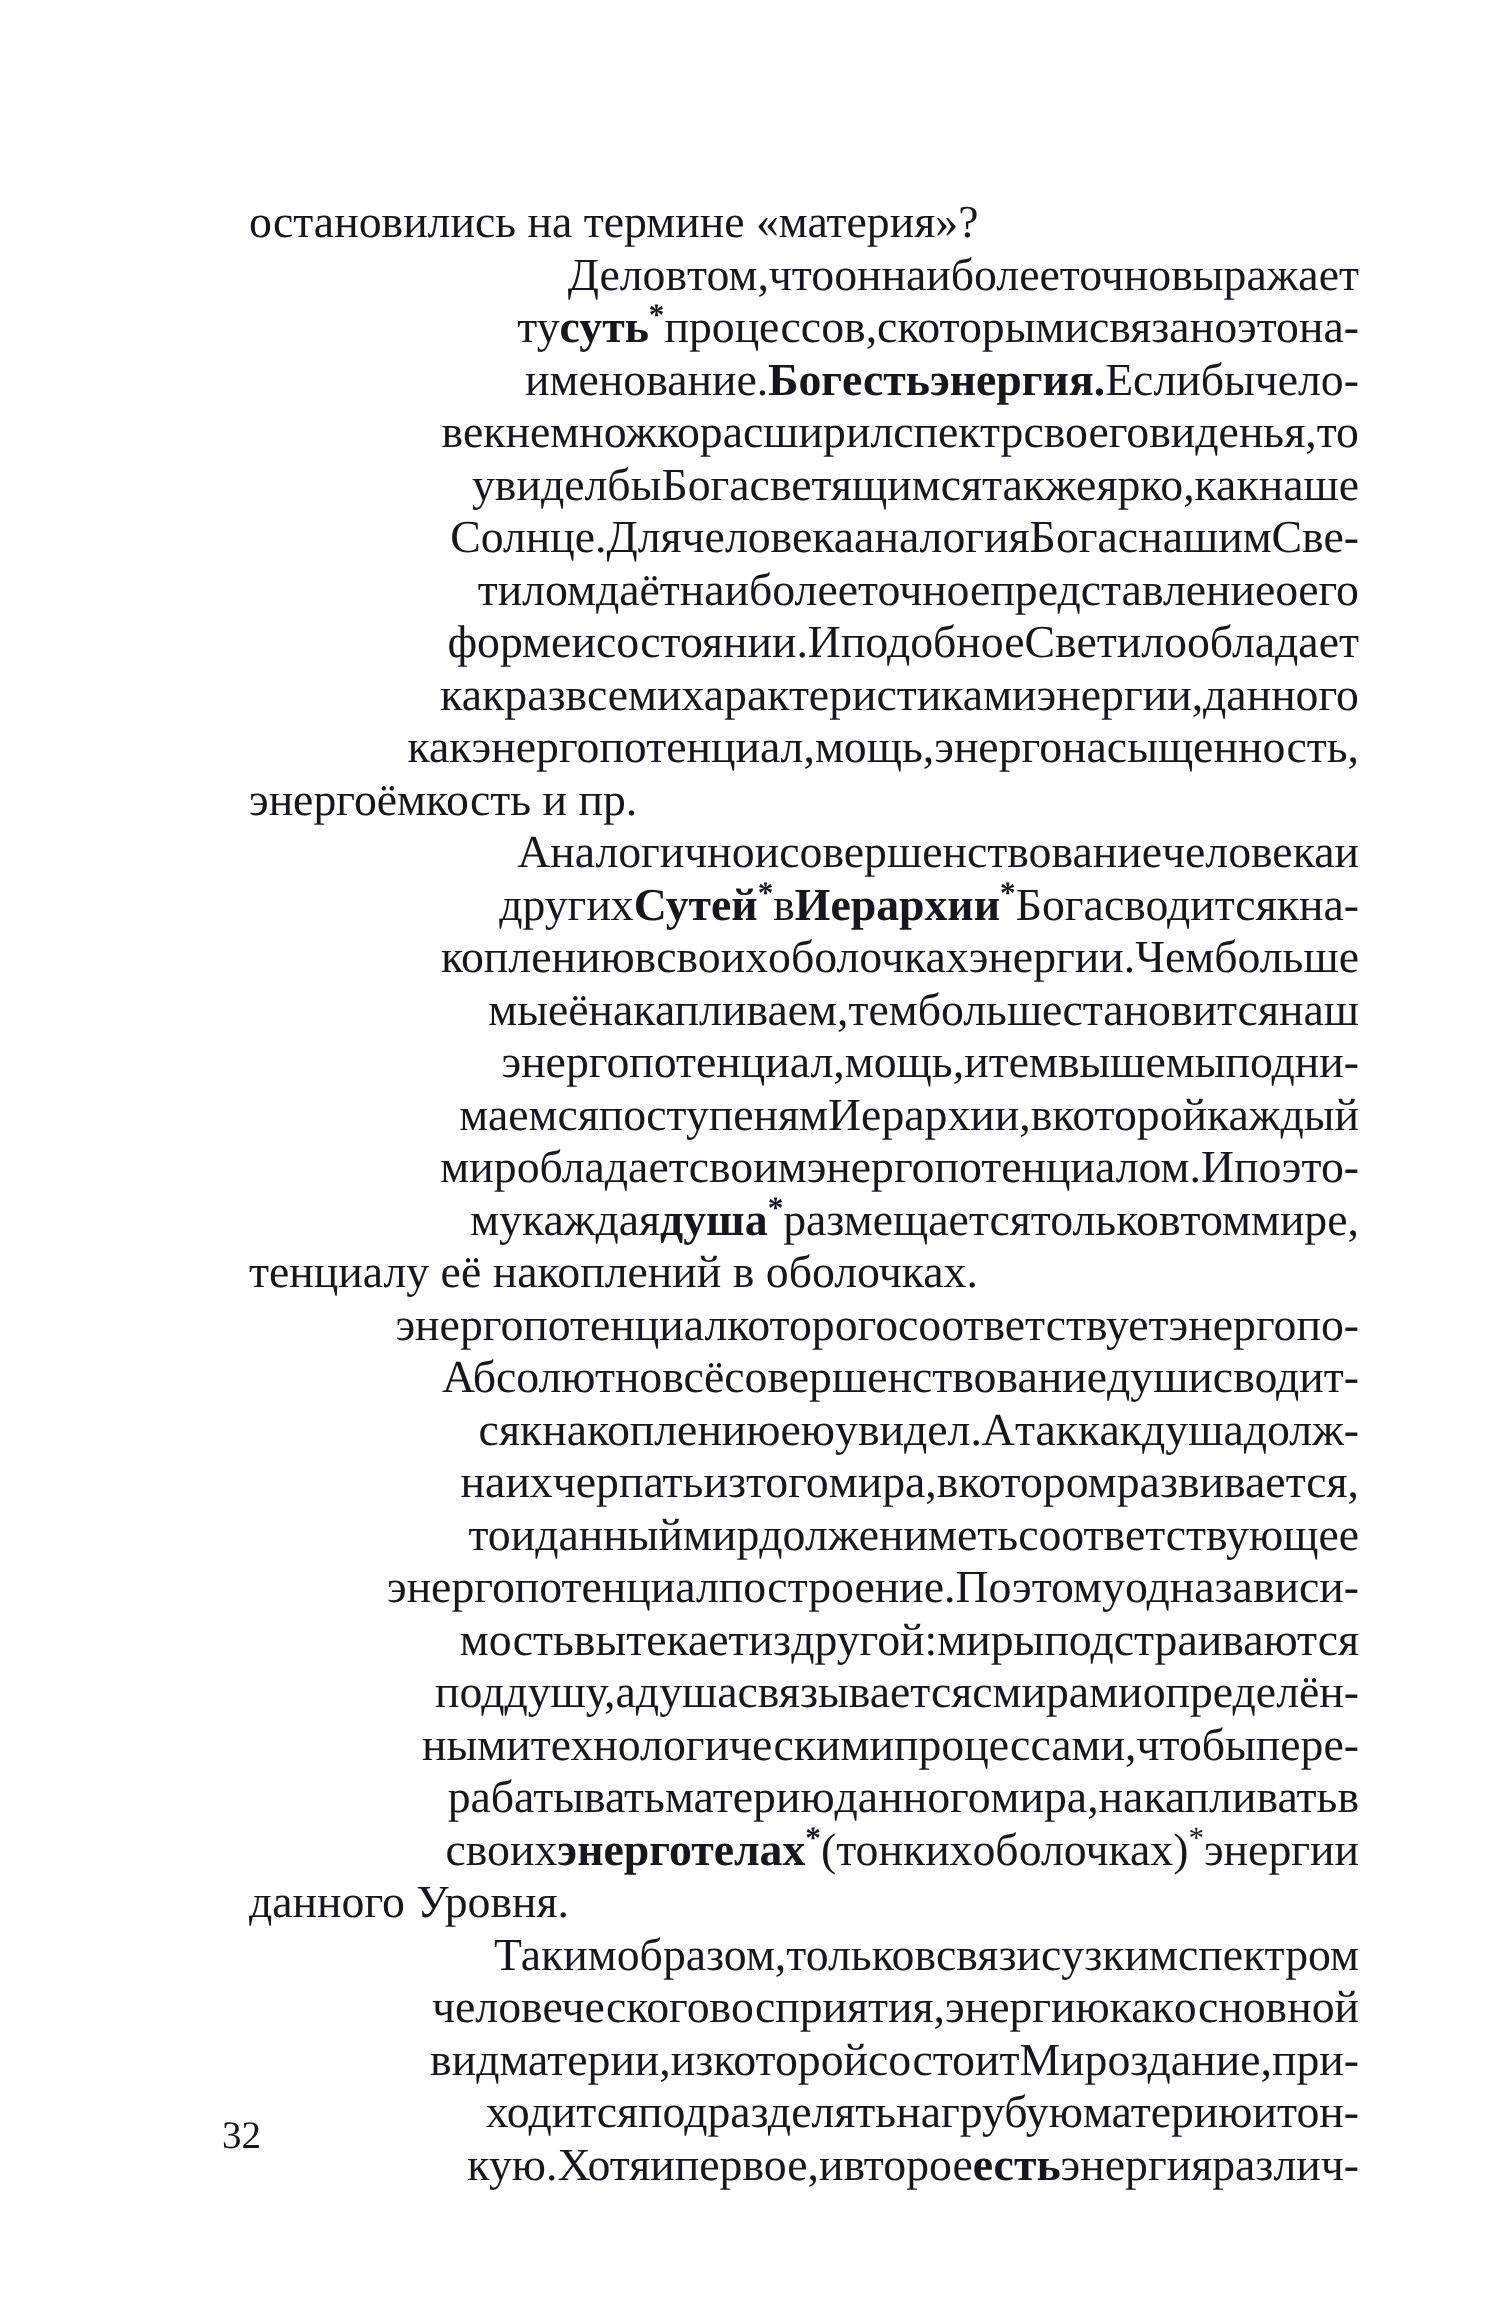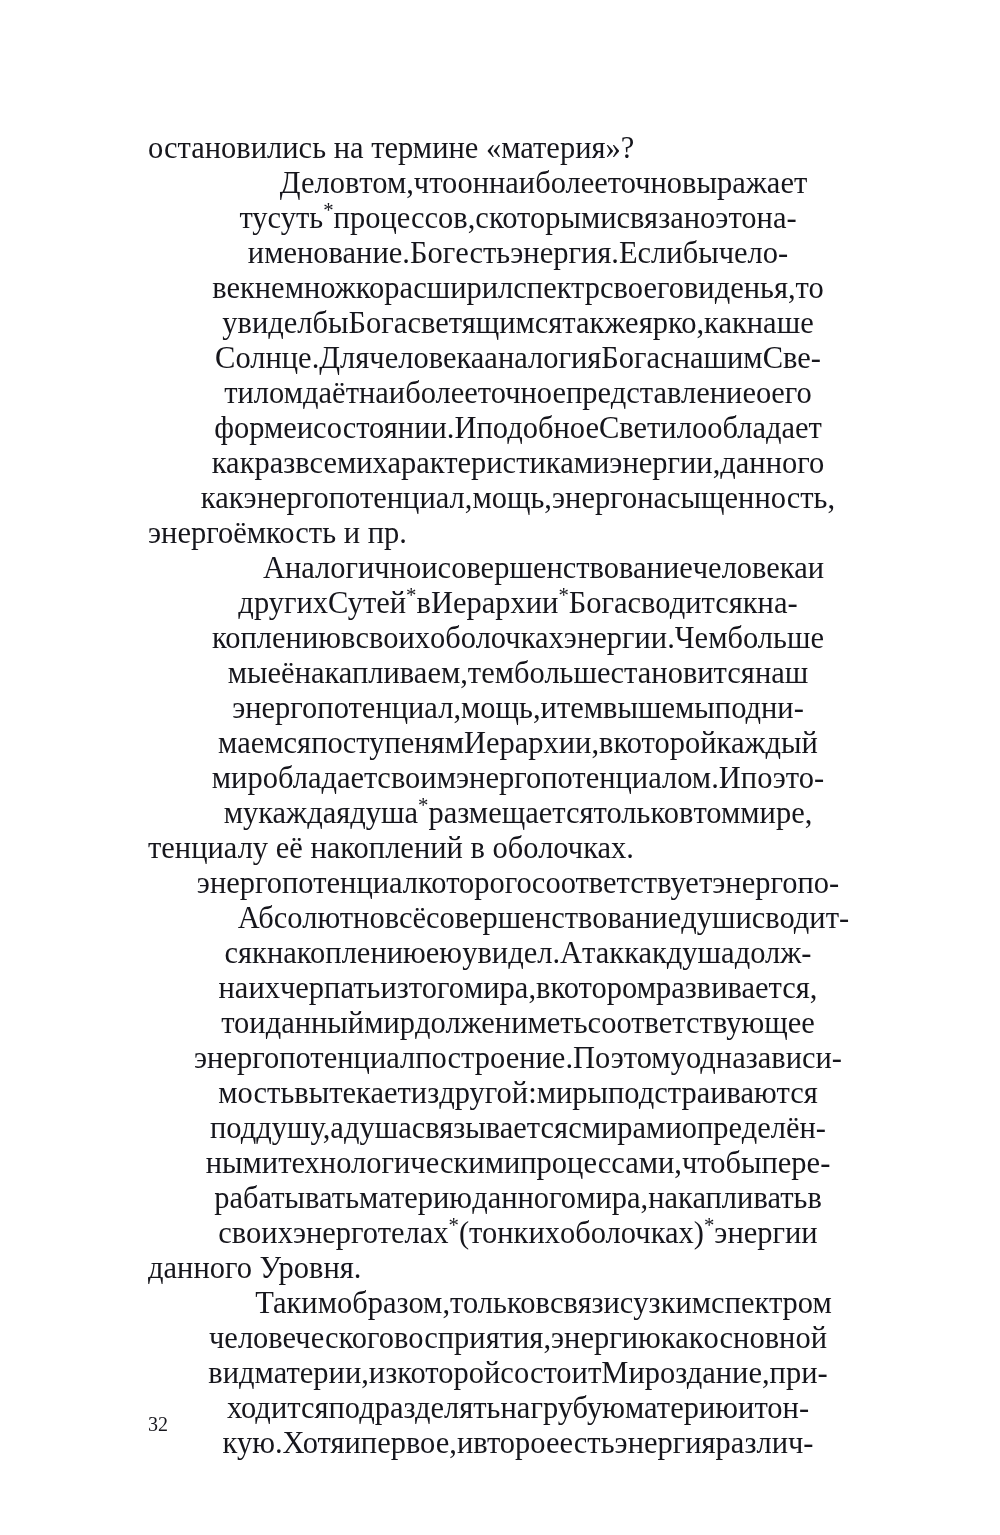--- a/index.html
+++ b/index.html
@@ -28,47 +28,48 @@
     top: 131px;
     width: 740px;
   }
   .line {
     height: 35px;
     line-height: 35px;
     font-size: 30.5px;
     white-space: nowrap;
     letter-spacing: 0;
     color: #16161c;
+    margin-left: 18px;
   }
   
   .line.just {
     display: flex;
-    justify-content: center;
+    justify-content: flex-end;
     width: 740px;
   }
   .line.just > .w {
     display: inline-block;
     white-space: pre;
   }
   .line.last {
     display: block;
   }
   b, .bold {
-    font-weight: normal;
+    font-weight: bold;
   }
   sup.ast {
     font-size: 0.68em;
     vertical-align: super;
     line-height: 0;
   }
   #page-number {
     position: absolute;
     left: 148px;
     top: 1408px;
-    font-size: 20px;
+    font-size: 26px;
     line-height: 32px;
     color: #16161c;
     font-family: "Liberation Serif", "DejaVu Serif", serif;
   }
 </style>
 </head>
 <body>
 
 <div id="page">
 

